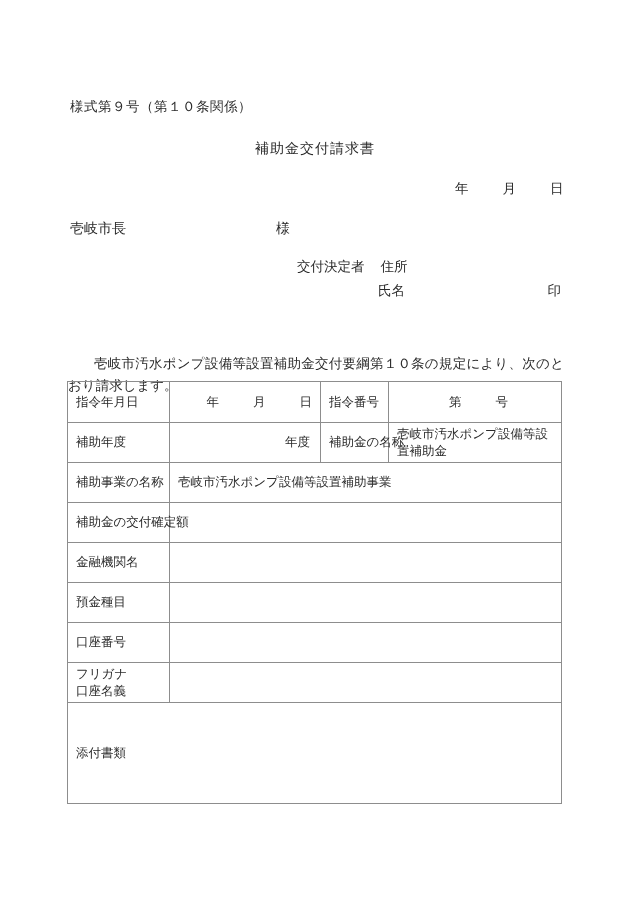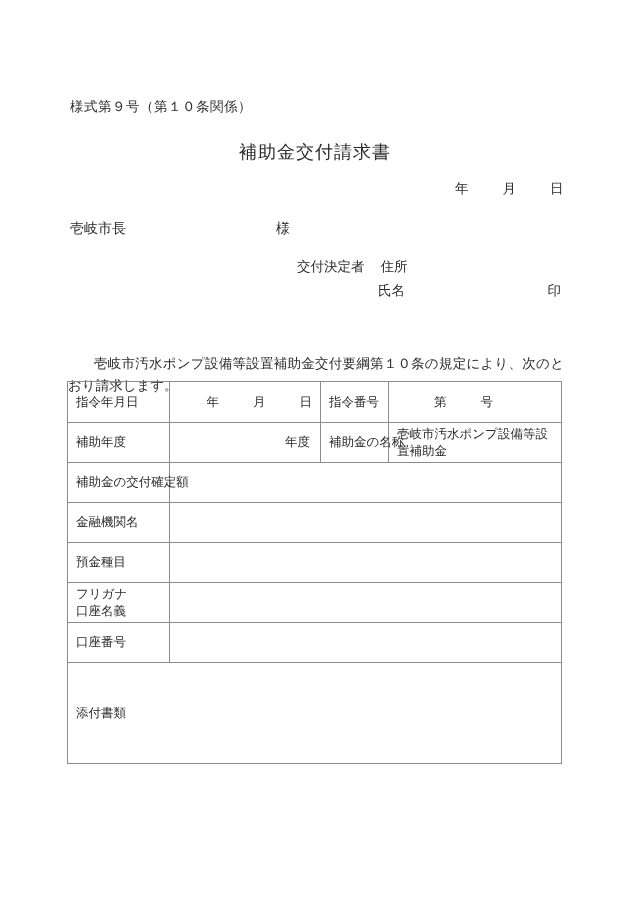--- a/index.html
+++ b/index.html
@@ -31,21 +31,21 @@
     font-size: 13.5px;
     letter-spacing: 0.5px;
     white-space: nowrap;
   }
   .doc-title {
     position: absolute;
     left: 0;
     top: 140px;
     width: 630px;
     text-align: center;
-    font-size: 18px;
+    font-size: 14px;
     letter-spacing: 1px;
   }
   .date-line {
     position: absolute;
     left: 455px;
     top: 180px;
     font-size: 13.5px;
     white-space: nowrap;
   }
   .date-line .sp { display: inline-block; width: 34px; }
@@ -154,51 +154,55 @@
       <col style="width:102px">
       <col style="width:151px">
       <col style="width:68px">
       <col style="width:173px">
     </colgroup>
     <tbody>
       <tr class="r-tall">
         <td class="lbl">指令年月日</td>
         <td class="c-right pad-r"><span>年</span><span class="gapn"></span><span>月</span><span class="gapn"></span><span>日</span></td>
         <td class="lbl">指令番号</td>
-        <td class="c-left" style="padding-left:45px"><span>第</span><span class="gapn"></span><span>号</span></td>
+        <td class="c-left" style="padding-left:60px"><span>第</span><span class="gapn"></span><span>号</span></td>
       </tr>
       <tr class="r-mid">
         <td class="lbl">補助年度</td>
         <td class="c-right" style="padding-right:10px"><span>年度</span></td>
         <td class="lbl" colspan="1" style="width:90px">補助金の名称</td>
         <td class="c-left">壱岐市汚水ポンプ設備等設置補助金</td>
       </tr>
       <tr class="r-mid">
+        <td class="lbl">補助事業の名称</td>
+        <td class="c-left" colspan="3">壱岐市汚水ポンプ設備等設置補助事業</td>
+      </tr>
+      <tr class="r-mid">
         <td class="lbl" style="width:150px">補助金の交付確定額</td>
         <td colspan="3"></td>
       </tr>
       <tr class="r-mid">
         <td class="lbl">金融機関名</td>
         <td colspan="3"></td>
       </tr>
       <tr class="r-mid">
         <td class="lbl">預金種目</td>
+        <td colspan="3"></td>
+      </tr>
+      <tr class="r-mid">
+        <td class="lbl">口座番号</td>
         <td colspan="3"></td>
       </tr>
       <tr class="r-mid">
         <td class="lbl stack">
           <div>フリガナ</div>
           <div>口座名義</div>
         </td>
         <td colspan="3"></td>
       </tr>
-      <tr class="r-mid">
-        <td class="lbl">口座番号</td>
-        <td colspan="3"></td>
-      </tr>
       <tr>
         <td class="attach-cell" colspan="4">
           <span>添付書類</span>
         </td>
       </tr>
     </tbody>
   </table>
 
 </div>
 

